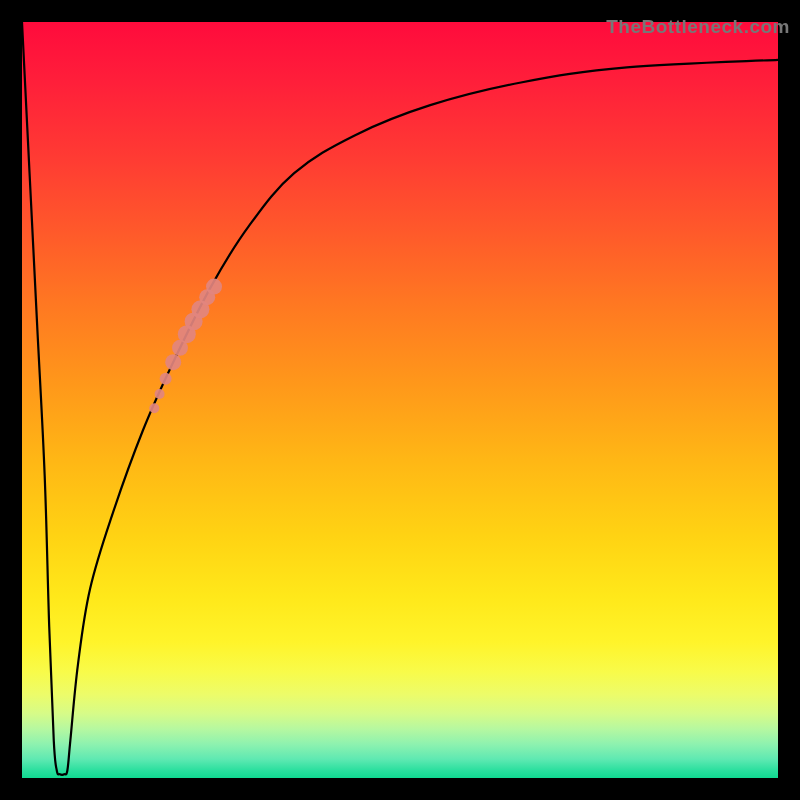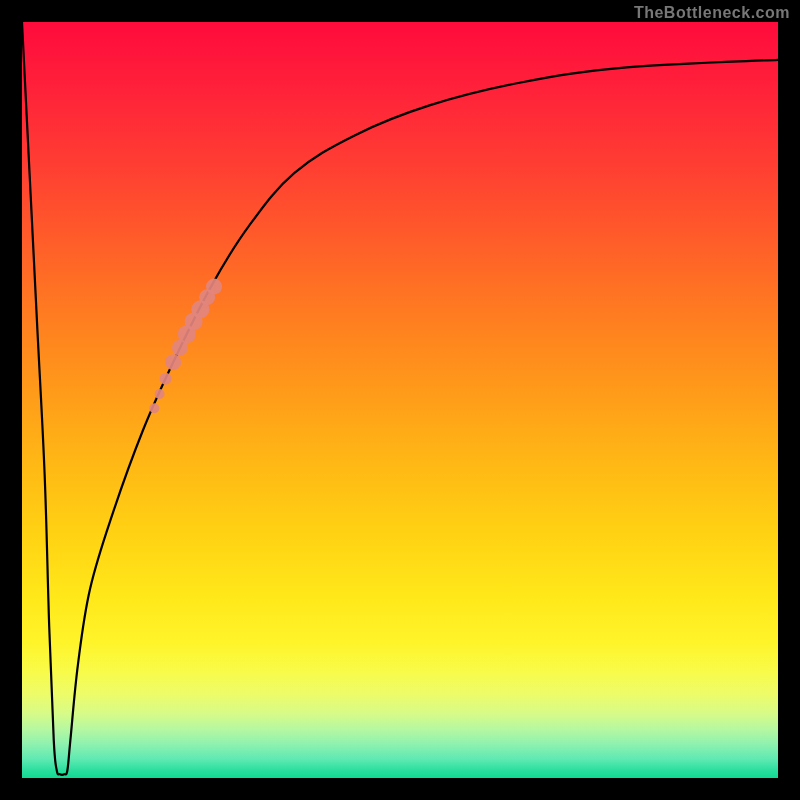--- a/index.html
+++ b/index.html
@@ -12,24 +12,24 @@
     font-family: Arial, Helvetica, sans-serif;
   }
   .frame {
     position: relative;
     width: 800px;
     height: 800px;
     background: #000;
   }
   .watermark {
     position: absolute;
-    top: 4px;
+    top: 16px;
     right: 10px;
     color: #777;
-    font-size: 16px;
+    font-size: 19px;
     font-weight: 600;
     letter-spacing: 0.5px;
     z-index: 10;
     user-select: none;
     text-align: center;
   }
   .plot-area {
     position: absolute;
     left: 22px;
     top: 22px;

